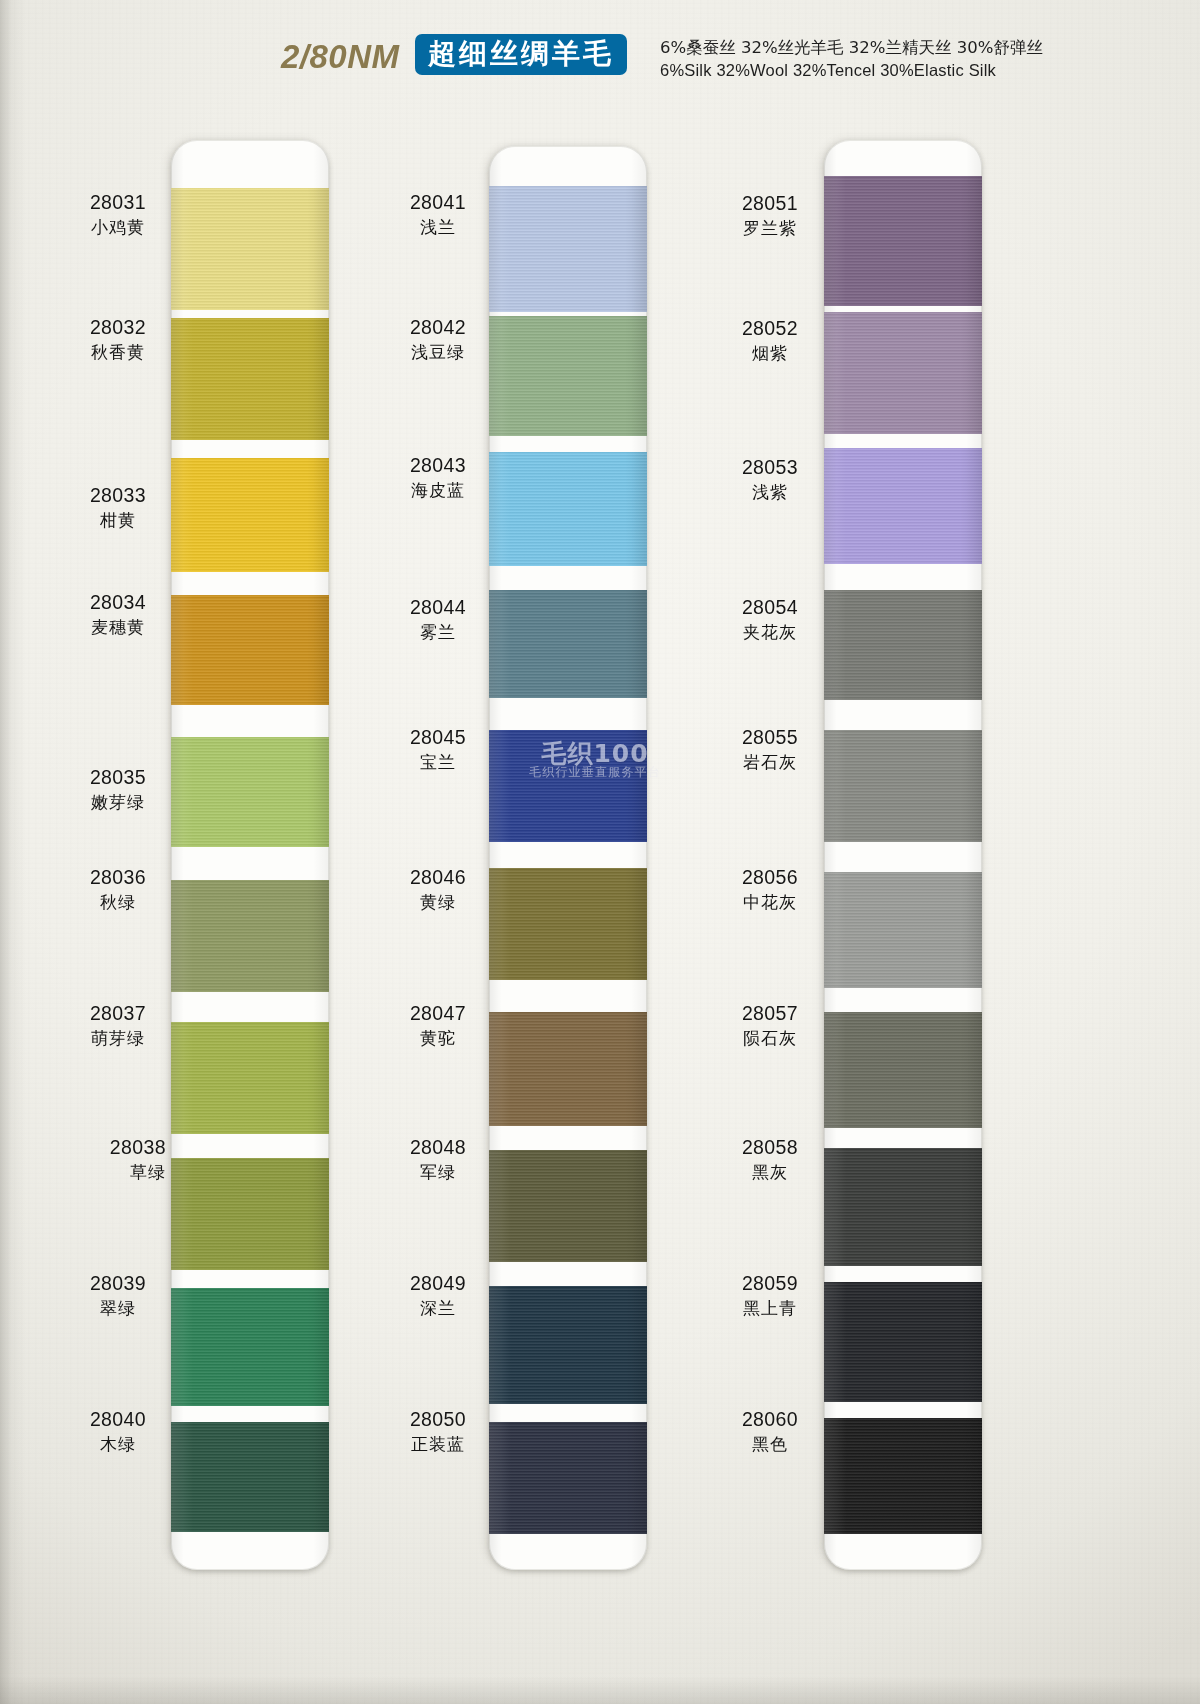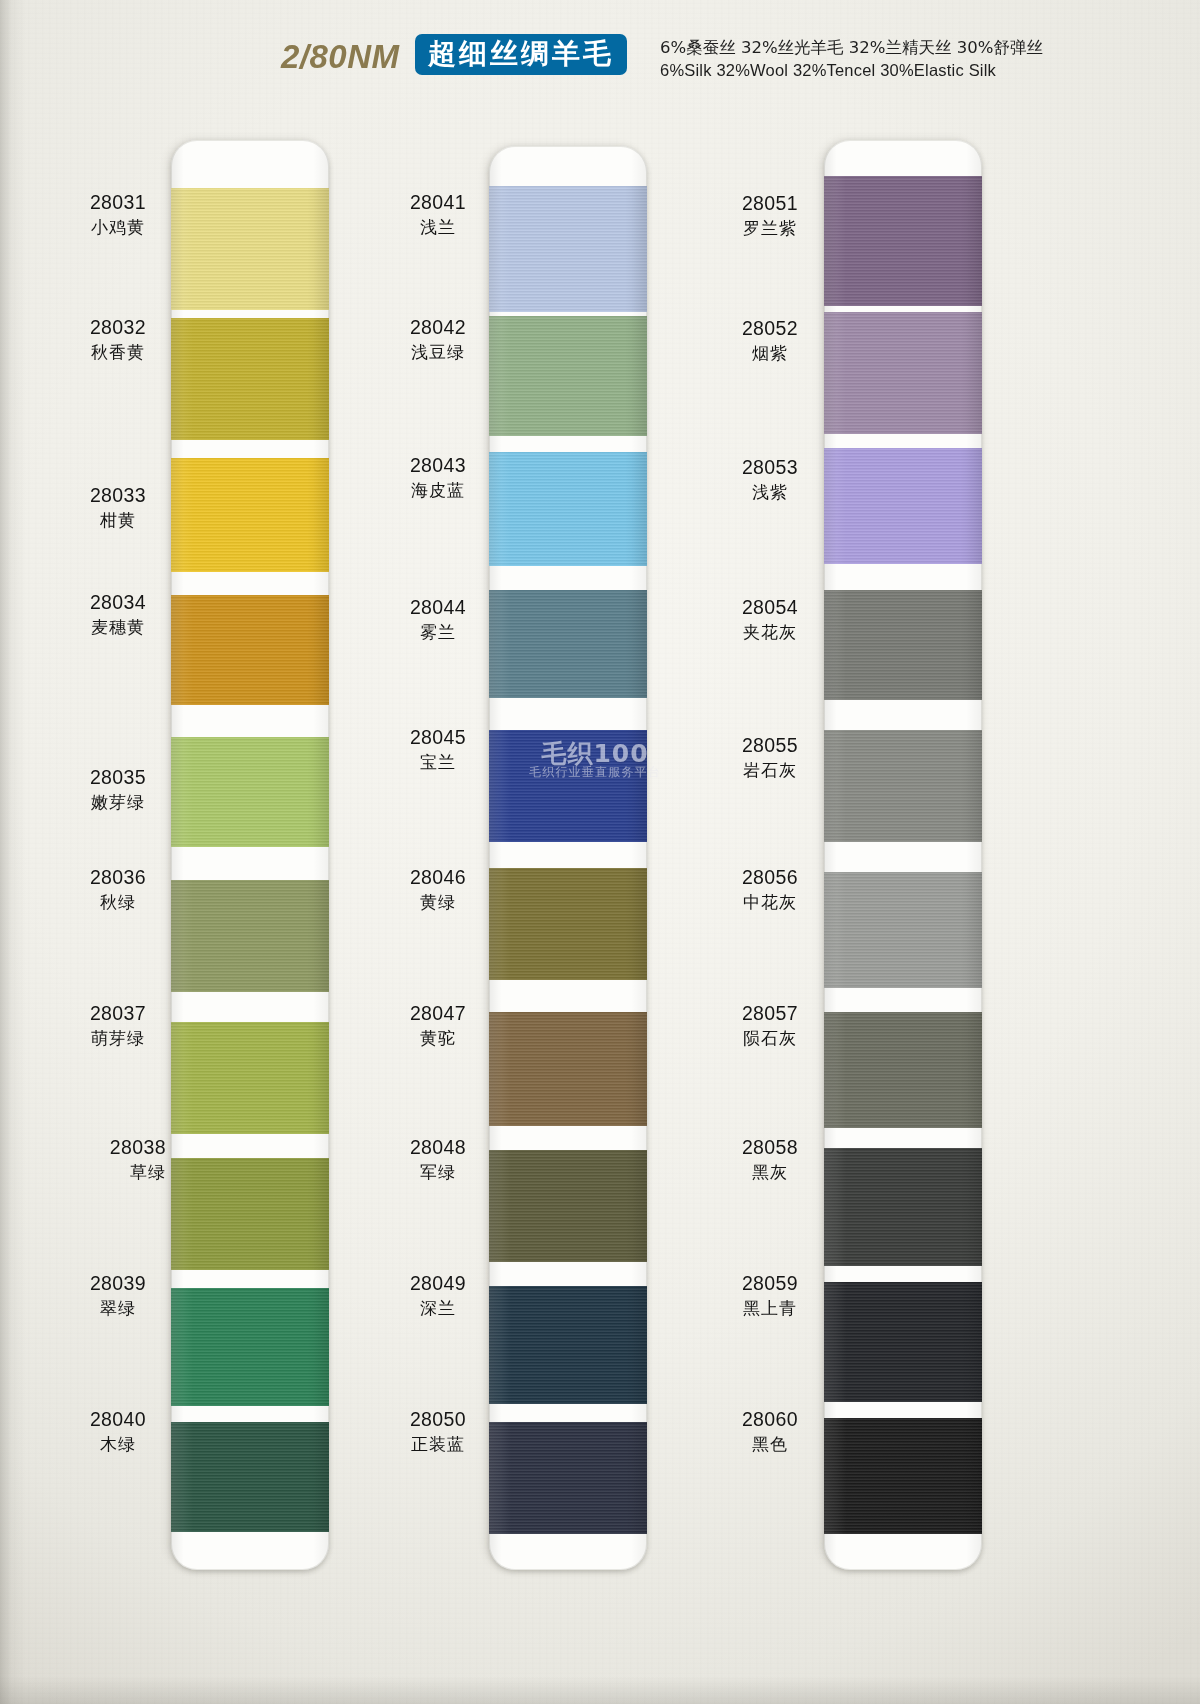--- a/index.html
+++ b/index.html
@@ -385,21 +385,21 @@
       <span class="name">烟紫</span>
     </div>
     <div class="label left" style="left: 722px; width: 96px; top: 456px;">
       <span class="code">28053</span>
       <span class="name">浅紫</span>
     </div>
     <div class="label left" style="left: 722px; width: 96px; top: 596px;">
       <span class="code">28054</span>
       <span class="name">夹花灰</span>
     </div>
-    <div class="label left" style="left: 722px; width: 96px; top: 726px; margin-top: 8px;">
+    <div class="label left" style="left: 722px; width: 96px; top: 726px;">
       <span class="code">28055</span>
       <span class="name">岩石灰</span>
     </div>
     <div class="label left" style="left: 722px; width: 96px; top: 866px;">
       <span class="code">28056</span>
       <span class="name">中花灰</span>
     </div>
     <div class="label left" style="left: 722px; width: 96px; top: 1002px;">
       <span class="code">28057</span>
       <span class="name">陨石灰</span>

